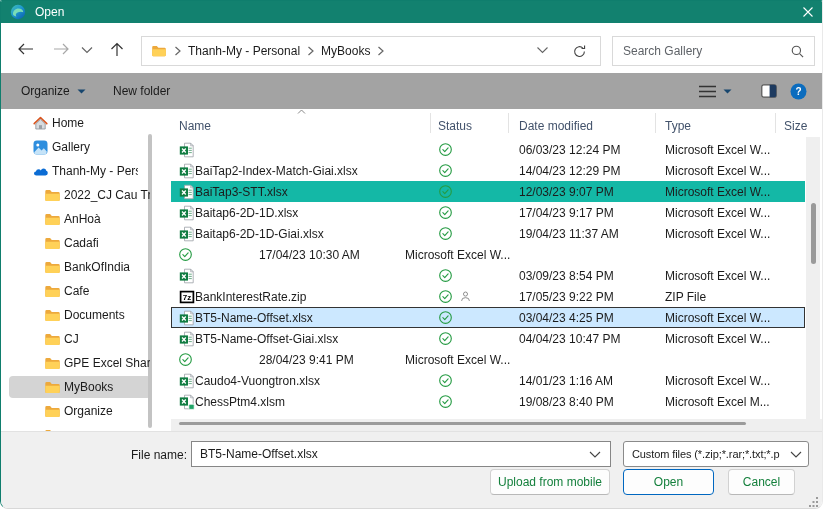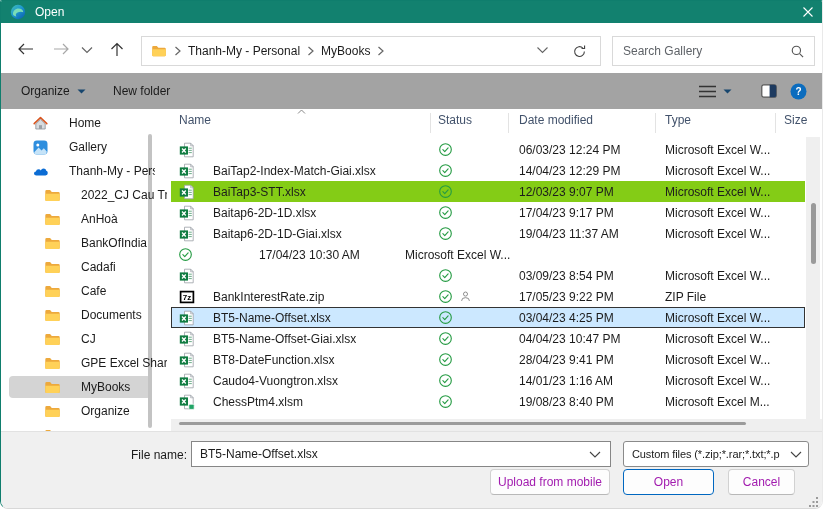--- a/index.html
+++ b/index.html
@@ -34,63 +34,63 @@
 .side-item{height:24px;display:flex;align-items:center;position:relative;font-size:12px;color:#1b1b1b}
 .side-item[data-indent="0"]{padding-left:31px}
 .side-item[data-indent="1"]{padding-left:43px}
 .side-item[data-selected="true"]::before{content:"";position:absolute;left:8px;right:16px;top:1px;bottom:1px;background:#d4d4d4;border-radius:4px;z-index:0}
 .side-icon{width:17px;height:17px;position:relative;z-index:1;display:flex}
 .side-icon svg{display:none;width:17px;height:17px}
 .side-icon[data-icon="home"] .i-home{display:block}
 .side-icon[data-icon="gallery"] .i-gallery{display:block}
 .side-icon[data-icon="onedrive"] .i-onedrive{display:block}
 .side-icon[data-icon="folder"] .i-folder{display:block}
-.side-label{margin-left:20px;white-space:nowrap;overflow:hidden;max-width:86px;position:relative;z-index:1}
+.side-label{margin-left:3px;white-space:nowrap;overflow:hidden;max-width:86px;position:relative;z-index:1}
 .side-scrollbar{position:absolute;left:147px;top:25px;width:4px;height:294px;background:#c3c3c3;border-radius:2px}
 
 .filelist{position:absolute;left:170px;top:0;right:0;height:100%}
 .lheader{position:absolute;top:0;left:0;height:27px;display:flex;font-size:12px;color:#42526b}
-.hc{display:flex;align-items:flex-start;border-right:1px solid #e3e3e3;height:20px;margin-top:4px;position:relative}
+.hc{display:flex;align-items:flex-end;border-right:1px solid #e3e3e3;height:20px;margin-top:4px;position:relative}
 .hc-name{width:260px;padding-left:8px}
 .hc-status{width:78px;padding-left:7px}
 .hc-date{width:147px;padding-left:10px}
 .hc-type{width:120px;padding-left:9px}
 .hc-size{width:62px;padding-left:8px;border-right:none}
 .sort-caret{position:absolute;left:126px;top:-4px}
 .rows{position:absolute;top:30px;left:0;right:17px}
 .row{display:flex;height:21px;position:relative}
-.row[data-state="hover"]{background:#84cc16}
+.row[data-state="hover"]{background:#14b8a6}
 .row[data-state="selected"]{background:#cce8ff;outline:1px solid #333;outline-offset:-1px}
 .c{display:flex;align-items:center;font-size:12px;color:#1c1c1c;white-space:nowrap;overflow:hidden}
 .c-name{width:260px;padding-left:8px}
 .c-status{width:78px;padding-left:7px;gap:6px}
 .c-date{width:147px;padding-left:10px}
 .c-type{width:120px;padding-left:9px}
-.ficon{width:16px;height:16px;margin-right:18px;flex:none}
+.ficon{width:16px;height:16px;margin-right:0;flex:none}
 .ficon svg{display:none;width:16px;height:16px}
 .ficon[data-icon="excel"] .i-excel{display:block}
 .ficon[data-icon="excel-macro"] .i-excelm{display:block}
 .ficon[data-icon="zip"] .i-zip{display:block}
 .st-sync{display:flex}
 .st-person{display:none}
 .row[data-shared="true"] .st-person{display:flex}
 .vtrack{position:absolute;right:2px;top:28px;width:14px;height:282px;background:#efefef}
 .vscroll{position:absolute;right:6px;top:94px;width:5px;height:61px;background:#9a9a9a;border-radius:2.5px}
 .htrack{position:absolute;left:0;right:0;top:310px;height:12px;background:#efefef}
 .hscroll{position:absolute;left:8px;top:313px;width:567px;height:3px;background:#9b9b9b;border-radius:2px}
 
 .footer{position:relative;height:79px;background:#f0f0f0;border-top:1px solid #e2e2e2}
 .fn-label{position:absolute;left:110px;top:16px;width:76px;text-align:right;font-size:12px;color:#1b1b1b}
 .fn-combo{position:absolute;left:190px;top:9px;width:420px;height:26px;border:1px solid #868686;background:#fff;display:flex;align-items:center;font-size:12px;color:#1b1b1b;padding-left:8px}
 .fn-combo .cv{flex:1}
 .combo-chev{margin-right:9px;display:flex}
 .ft-combo{position:absolute;left:622px;top:9px;width:186px;height:26px;border:1px solid #8a8a8a;border-radius:3px;background:#fff;display:flex;align-items:center;font-size:11px;color:#1b1b1b;padding-left:8px;letter-spacing:-0.1px}
 .ft-combo .cv{flex:1;white-space:nowrap;overflow:hidden}
 .ft-combo .combo-chev{margin-right:6px;margin-left:2px}
-.btn{position:absolute;top:37px;height:26px;background:#fdfdfd;border:1px solid #d1d1d1;border-bottom-color:#b8b8b8;border-radius:4px;display:flex;align-items:center;justify-content:center;font-size:12px;color:#a21caf}
+.btn{position:absolute;top:37px;height:26px;background:#fdfdfd;border:1px solid #d1d1d1;border-bottom-color:#b8b8b8;border-radius:4px;display:flex;align-items:center;justify-content:center;font-size:12px;color:#15803d}
 .btn-upload{left:489px;width:120px}
 .btn-open{left:622px;width:91px;border:1px solid #0067c0}
 .btn-cancel{left:727px;width:67px}
 .grip{position:absolute;right:3px;bottom:3px;display:flex}
 </style>
 </head>
 <body>
 
 <div class="window">
   <div class="titlebar">
@@ -281,32 +281,32 @@
         </div>
 
         <div class="side-item" data-indent="1">
           <span class="side-icon" data-icon="folder">
 
             <svg class="i-folder" viewBox="0 0 17 17">
               <path d="M1.3 4.4 Q1.3 3.1 2.6 3.1 H6.1 L7.8 5 H14.4 Q15.7 5 15.7 6.3 V12.7 Q15.7 14 14.4 14 H2.6 Q1.3 14 1.3 12.7 Z" fill="#eda93c"></path>
               <path d="M1.3 6.7 H15.7 V12.7 Q15.7 14 14.4 14 H2.6 Q1.3 14 1.3 12.7 Z" fill="#ffd158"></path>
             </svg>
           </span>
+          <span class="side-label">Cadafi</span>
+        </div>
+
+        <div class="side-item" data-indent="1">
+          <span class="side-icon" data-icon="folder">
+
+            <svg class="i-folder" viewBox="0 0 17 17">
+              <path d="M1.3 4.4 Q1.3 3.1 2.6 3.1 H6.1 L7.8 5 H14.4 Q15.7 5 15.7 6.3 V12.7 Q15.7 14 14.4 14 H2.6 Q1.3 14 1.3 12.7 Z" fill="#eda93c"></path>
+              <path d="M1.3 6.7 H15.7 V12.7 Q15.7 14 14.4 14 H2.6 Q1.3 14 1.3 12.7 Z" fill="#ffd158"></path>
+            </svg>
+          </span>
           <span class="side-label">BankOfIndia</span>
-        </div>
-
-        <div class="side-item" data-indent="1">
-          <span class="side-icon" data-icon="folder">
-
-            <svg class="i-folder" viewBox="0 0 17 17">
-              <path d="M1.3 4.4 Q1.3 3.1 2.6 3.1 H6.1 L7.8 5 H14.4 Q15.7 5 15.7 6.3 V12.7 Q15.7 14 14.4 14 H2.6 Q1.3 14 1.3 12.7 Z" fill="#eda93c"></path>
-              <path d="M1.3 6.7 H15.7 V12.7 Q15.7 14 14.4 14 H2.6 Q1.3 14 1.3 12.7 Z" fill="#ffd158"></path>
-            </svg>
-          </span>
-          <span class="side-label">Cadafi</span>
         </div>
 
         <div class="side-item" data-indent="1">
           <span class="side-icon" data-icon="folder">
 
             <svg class="i-folder" viewBox="0 0 17 17">
               <path d="M1.3 4.4 Q1.3 3.1 2.6 3.1 H6.1 L7.8 5 H14.4 Q15.7 5 15.7 6.3 V12.7 Q15.7 14 14.4 14 H2.6 Q1.3 14 1.3 12.7 Z" fill="#eda93c"></path>
               <path d="M1.3 6.7 H15.7 V12.7 Q15.7 14 14.4 14 H2.6 Q1.3 14 1.3 12.7 Z" fill="#ffd158"></path>
             </svg>
           </span>
@@ -698,37 +698,20 @@
                 </svg>
               </span>
 
             </span>
             <span class="c c-date">04/04/23 10:47 PM</span>
             <span class="c c-type">Microsoft Excel W...</span>
             <span class="c c-size"></span>
           </div>
 
           <div class="row" data-state="none">
-            <span class="c c-name">
-              <span class="ficon" data-icon="excel">
-                <svg class="i-excel" viewBox="0 0 16 16">
-                  <path d="M5.5 1.2 H11.6 L14.2 3.8 V14.8 H5.5 Z" fill="#fff" stroke="#9aa0a6" stroke-width="0.8"></path>
-                  <path d="M11.6 1.2 L14.2 3.8 H11.6 Z" fill="#e8eaed" stroke="#9aa0a6" stroke-width="0.6"></path>
-                  <g stroke="#6fae8a" stroke-width="1">
-                    <line x1="9.6" y1="6.2" x2="12.8" y2="6.2"></line>
-                    <line x1="9.6" y1="8.4" x2="12.8" y2="8.4"></line>
-                    <line x1="9.6" y1="10.6" x2="12.8" y2="10.6"></line>
-                  </g>
-                  <rect x="0.8" y="4.4" width="8.2" height="8.2" fill="#107c41"></rect>
-                  <path d="M3 6.5 L6.8 10.5 M6.8 6.5 L3 10.5" stroke="#fff" stroke-width="1.3"></path>
-                </svg>
-
-              </span>
-              <span class="fname">BT8-DateFunction.xlsx</span>
-            </span>
             <span class="c c-status">
               <span class="st-sync">
                 <svg width="15" height="15" viewBox="0 0 16 16">
                   <circle cx="8" cy="8" r="6.2" fill="none" stroke="#259b43" stroke-width="1.2"></circle>
                   <path d="M5.2 8.2 L7.2 10.2 L10.8 6.3" fill="none" stroke="#259b43" stroke-width="1.2" stroke-linecap="round" stroke-linejoin="round"></path>
                 </svg>
               </span>
 
             </span>
             <span class="c c-date">28/04/23 9:41 PM</span>

